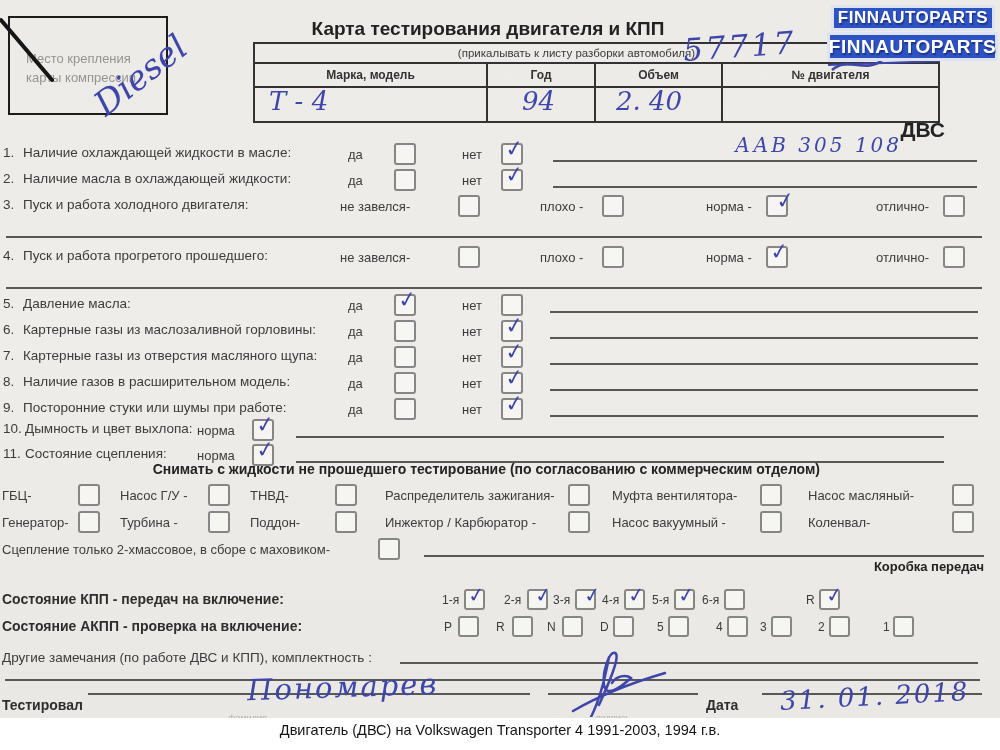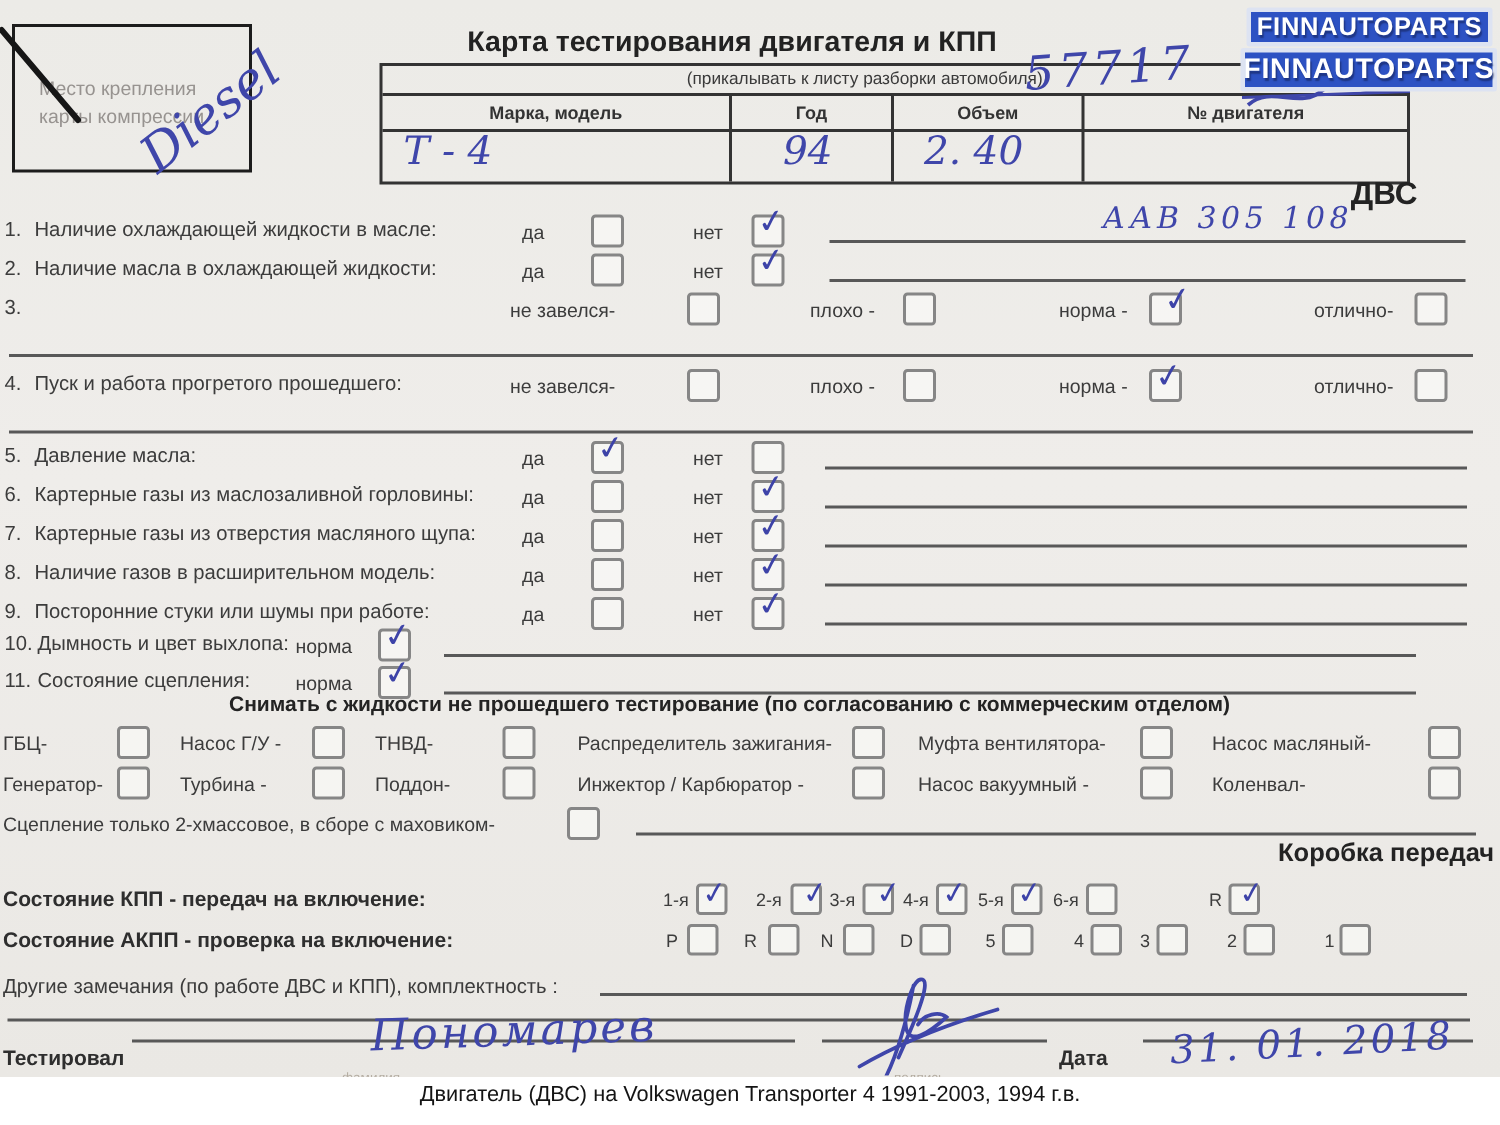--- a/index.html
+++ b/index.html
@@ -134,20 +134,21 @@
         </span>
       <span class="olabel" style="left:462px">нет</span>
       <span class="cb" style="left:501px">
           <i class="mark">✓</i>
         </span>
       <span class="wline" style="left:553px; width:424px"></span>
     </div>
 
     <div class="row" style="top:195px">
       <span class="fnum">3.</span>
+      <span class="flabel">Пуск и работа холодного двигателя:</span>
       <span class="olabel" style="left:340px">не завелся-</span>
       <span class="cb" style="left:458px">
           <i class="mark"></i>
         </span>
       <span class="olabel" style="left:540px">плохо -</span>
       <span class="cb" style="left:602px">
           <i class="mark"></i>
         </span>
       <span class="olabel" style="left:706px">норма -</span>
       <span class="cb" style="left:766px">
@@ -296,21 +297,21 @@
       <span class="cb" style="left:760px"></span>
       <span class="olabel" style="left:808px">Насос масляный-</span>
       <span class="cb" style="left:952px"></span>
     </div>
     <div class="row" style="top:538px">
       <span class="olabel" style="left:2px">Сцепление только 2-хмассовое, в сборе с маховиком-</span>
       <span class="cb" style="left:378px"></span>
       <span class="wline" style="left:424px; width:560px"></span>
     </div>
 
-    <div class="center-head" style="left:16px; top:559px; width:980px; font-size:17px;padding-left:24px;">Коробка передач</div>
+    <div class="center-head" style="left:4px; top:559px; width:980px; font-size:13px;padding-left:24px;">Коробка передач</div>
 
     <div class="row" style="top:589px">
       <span class="blabel">Состояние КПП  - передач на включение:</span>
       <span class="slabel" style="left:442px">1-я</span>
       <span class="cb cb-s" style="left:464px">
           <i class="mark">✓</i>
         </span>
       <span class="slabel" style="left:504px">2-я</span>
       <span class="cb cb-s" style="left:527px">
           <i class="mark" style="left:6px">✓</i>

